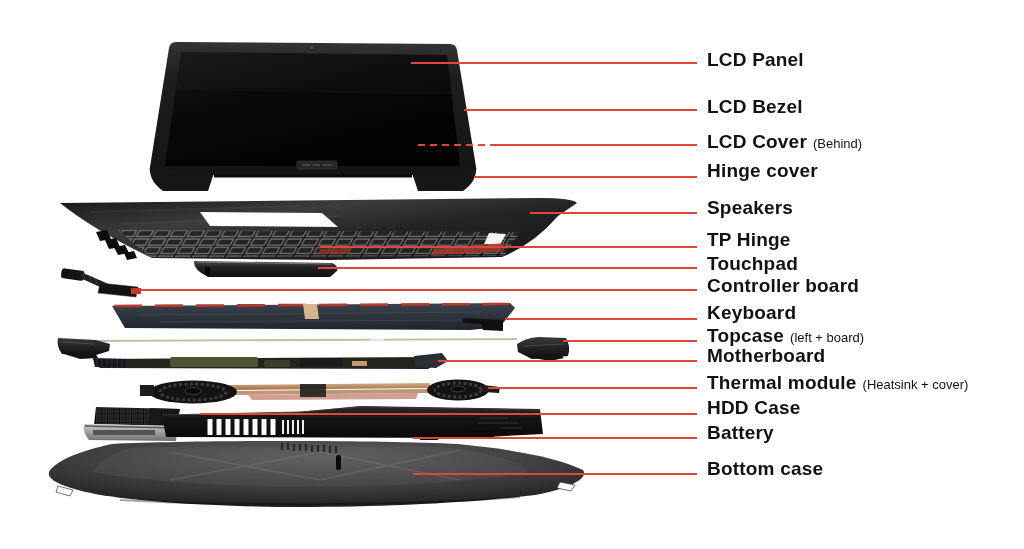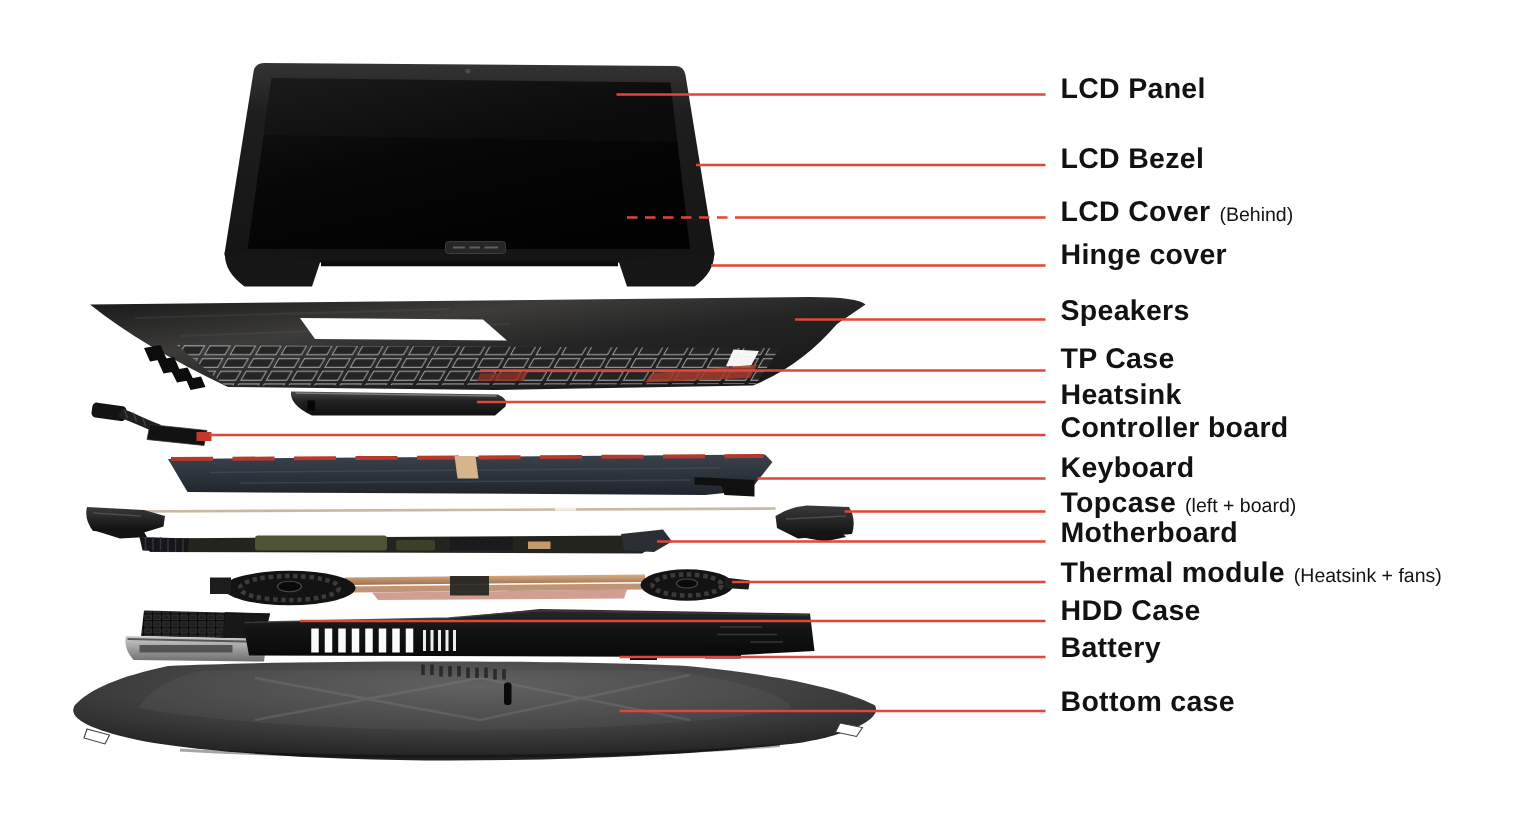--- a/index.html
+++ b/index.html
@@ -212,25 +212,25 @@
     <line x1="413" y1="474" x2="697" y2="474"></line>
   </g>
 </svg>
 
 <div class="labels">
   <div class="label" style="top:48px"><span class="t">LCD Panel</span><span class="s"></span></div>
   <div class="label" style="top:95px"><span class="t">LCD Bezel</span><span class="s"></span></div>
   <div class="label" style="top:159px"><span class="t">Hinge cover</span><span class="s"></span></div>
   <div class="label" style="top:130px"><span class="t">LCD Cover</span><span class="s">(Behind)</span></div>
   <div class="label" style="top:196px"><span class="t">Speakers</span><span class="s"></span></div>
-  <div class="label" style="top:228px"><span class="t">TP Case</span><span class="s"></span></div>
-  <div class="label" style="top:252px"><span class="t">Heatsink</span><span class="s"></span></div>
+  <div class="label" style="top:228px"><span class="t">TP Hinge</span><span class="s"></span></div>
+  <div class="label" style="top:252px"><span class="t">Touchpad</span><span class="s"></span></div>
   <div class="label" style="top:274px"><span class="t">Controller board</span><span class="s"></span></div>
   <div class="label" style="top:301px"><span class="t">Keyboard</span><span class="s"></span></div>
   <div class="label" style="top:324px"><span class="t">Topcase</span><span class="s">(left + board)</span></div>
   <div class="label" style="top:344px"><span class="t">Motherboard</span><span class="s"></span></div>
-  <div class="label" style="top:371px"><span class="t">Thermal module</span><span class="s">(Heatsink + fans)</span></div>
+  <div class="label" style="top:371px"><span class="t">Thermal module</span><span class="s">(Heatsink + cover)</span></div>
   <div class="label" style="top:396px"><span class="t">HDD Case</span><span class="s"></span></div>
   <div class="label" style="top:421px"><span class="t">Battery</span><span class="s"></span></div>
   <div class="label" style="top:457px"><span class="t">Bottom case</span><span class="s"></span></div>
 </div>
 
 </div>
 
 </body></html>

